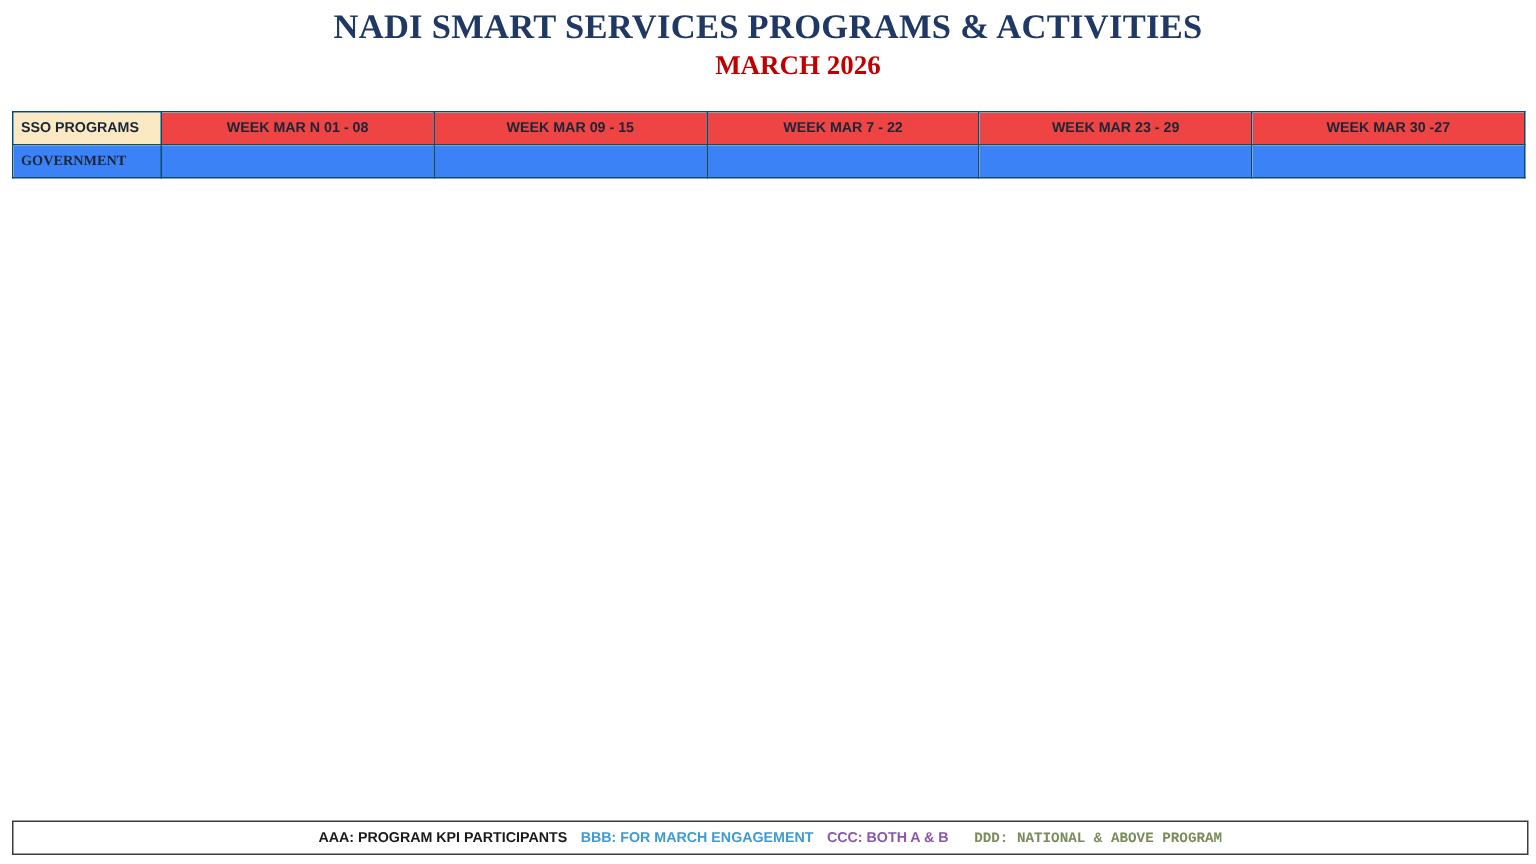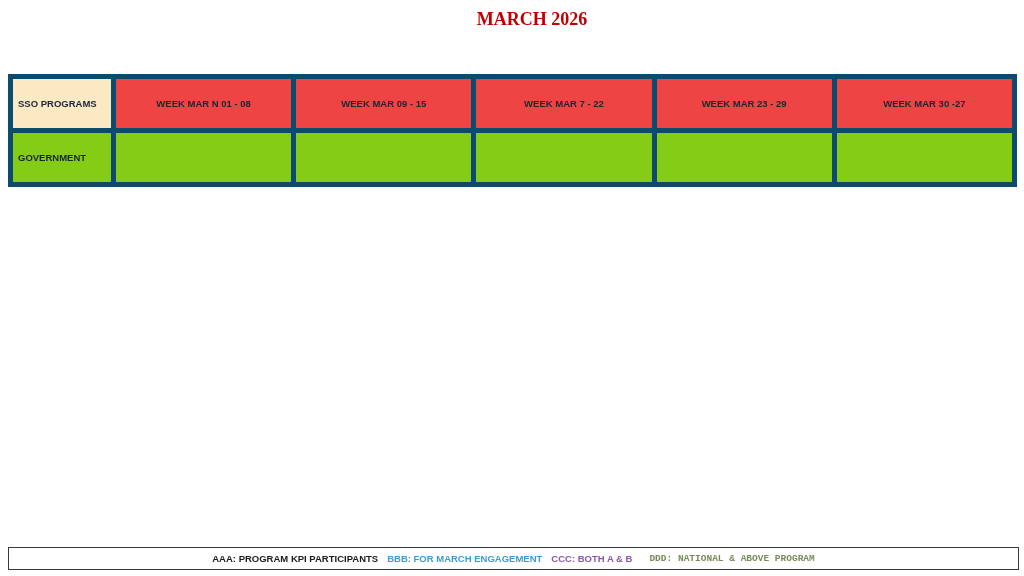--- a/index.html
+++ b/index.html
@@ -47,42 +47,42 @@
     left: 8px;
     top: 74px;
     width: 1009px;
   }
   table.schedule {
     border-collapse: collapse;
     width: 100%;
     table-layout: fixed;
   }
   table.schedule td, table.schedule th {
-    border: 5px solid #0c4a6e;
+    border: 1px solid #0c4a6e;
     height: 21px;
-    padding: 14px 5px;
+    padding: 0 5px;
     font-size: 9.5px;
     font-weight: bold;
     color: #1a2535;
     overflow: hidden;
     white-space: nowrap;
   }
   th.corner-head {
     background: #FBE9C4;
     text-align: left;
     width: 88px;
   }
   th.week-head {
     background: #ef4444;
     text-align: center;
   }
   td.row-label {
     text-align: left;
   }
-  tr.row-government td { background: #84cc16; }
+  tr.row-government td { background: #3b82f6; font-family: Liberation Serif, serif; }
   tr.row-events td { background: #EFEFEF; }
 
   
   .legend-box {
     position: absolute;
     left: 8px;
     top: 547px;
     width: 1009px;
     height: 21px;
     border: 1.5px solid #3b3b3b;
@@ -102,20 +102,21 @@
   .legend-item { display: inline-block; }
   .legend-aaa { color: #1a1a1a; }
   .legend-bbb { color: #3E9BD0; }
   .legend-ccc { color: #8B57A8; }
   .legend-ddd { color: #7A8B5A; margin-left: 8px; font-family: Liberation Mono, monospace; }
 </style>
 </head>
 <body>
 
 <div class="title-block">
+  <div class="main-title">NADI SMART SERVICES PROGRAMS &amp; ACTIVITIES</div>
   <div class="sub-title">MARCH 2026</div>
 </div>
 
 <div class="table-wrap">
   <table class="schedule">
     <thead>
       <tr>
         <th class="corner-head">SSO PROGRAMS</th>
         <th class="week-head">WEEK MAR N 01 - 08</th>
         <th class="week-head">WEEK MAR  09 - 15</th>

